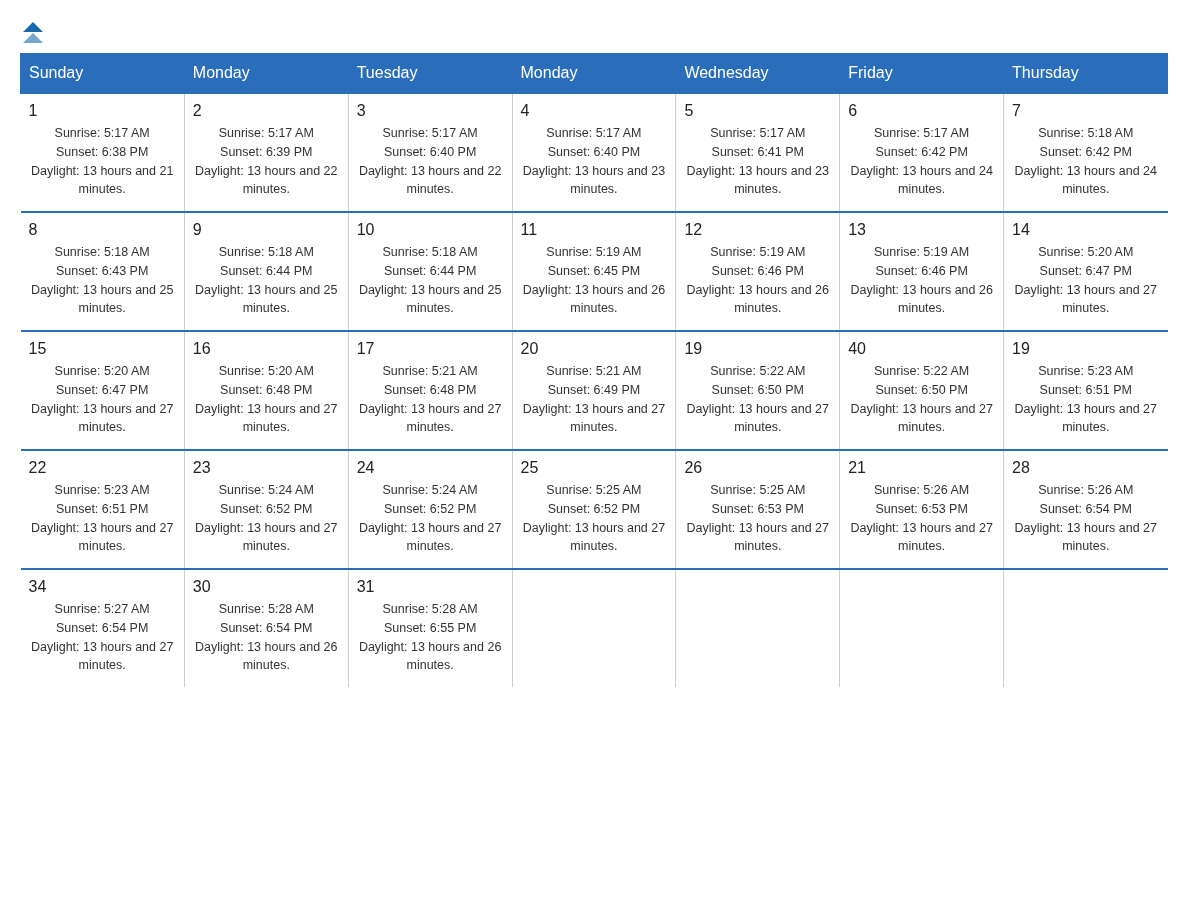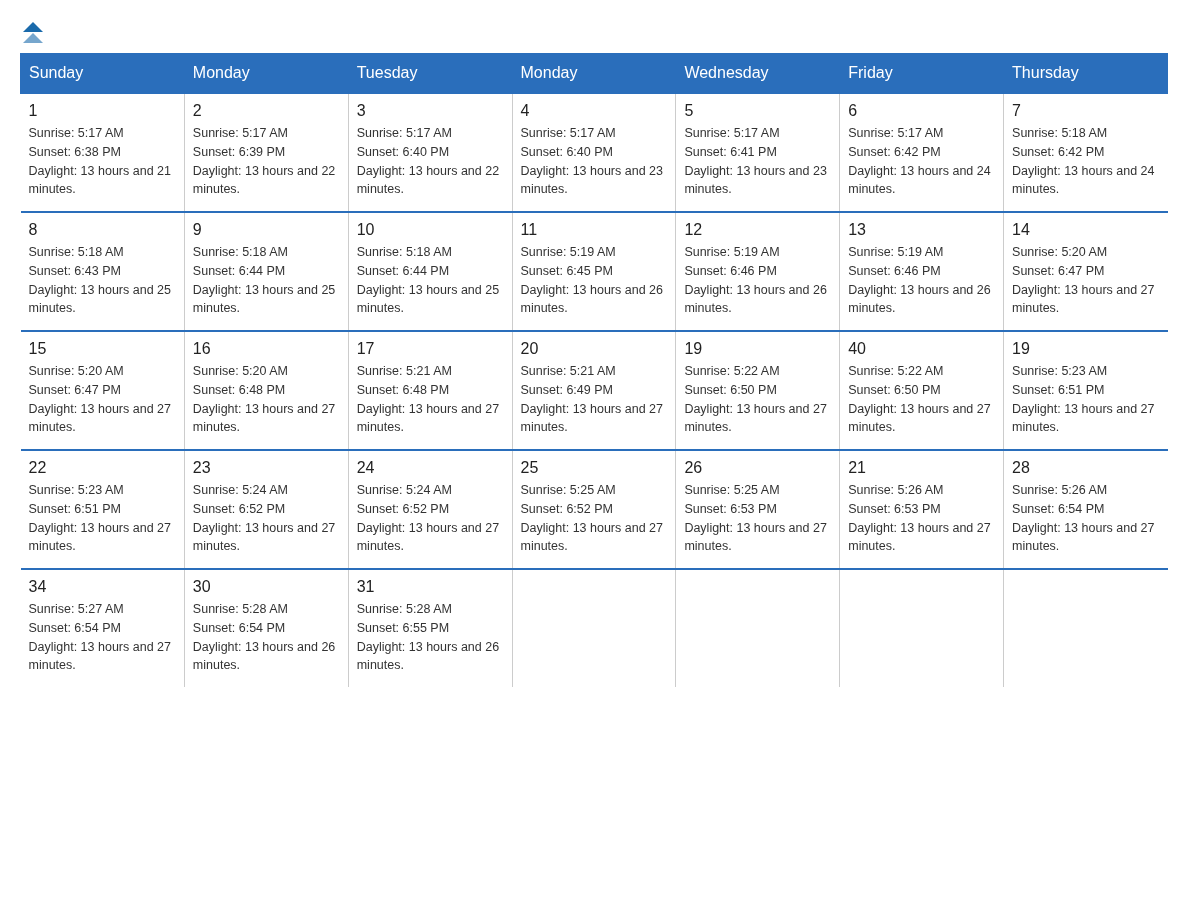--- a/index.html
+++ b/index.html
@@ -84,20 +84,21 @@
       font-size: 16px;
       font-weight: normal;
       color: #222;
       display: block;
       margin-bottom: 4px;
     }
     .day-info {
       font-size: 12.5px;
       line-height: 1.5;
       color: #333;
+      text-align: center;
     }
     .empty-cell {
       background: #fff;
     }
   </style>
 </head>
 <body>
 
 <div class="header-area">
   <div class="logo">

